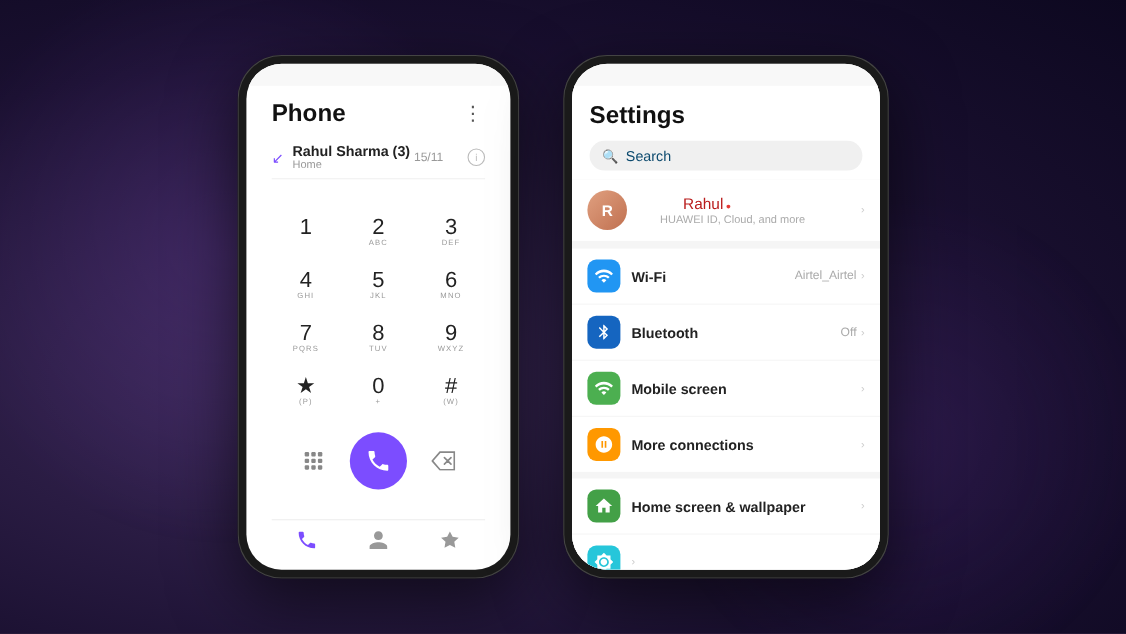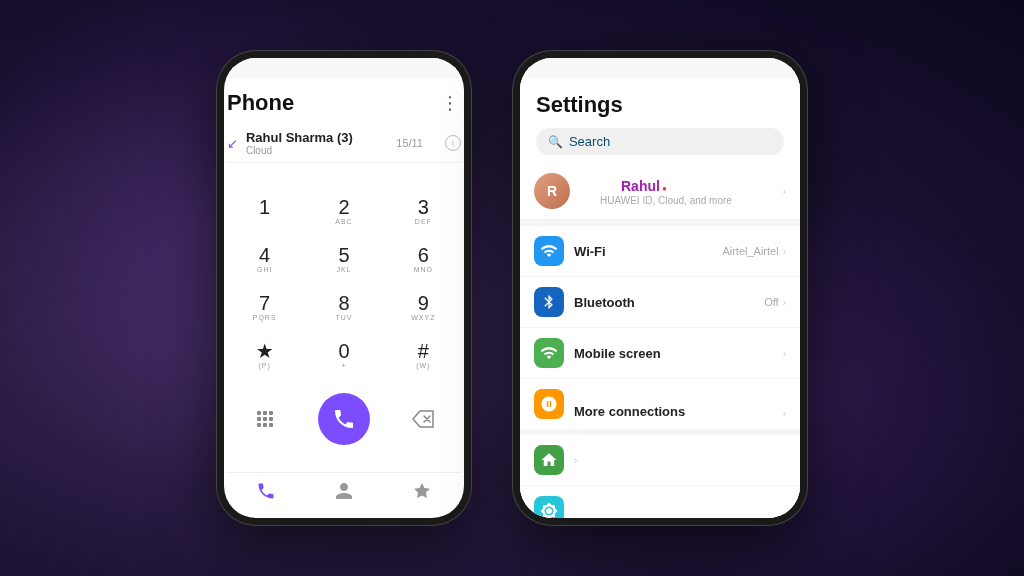--- a/index.html
+++ b/index.html
@@ -71,21 +71,21 @@
       height: 20px;
       background: #f8f8f8;
       display: flex;
       align-items: center;
       justify-content: flex-end;
       padding: 0 12px;
     }
 
     
     .phone-app {
-      padding: 12px 3px 0;
+      padding: 12px 23px 0;
       height: calc(100% - 20px);
       display: flex;
       flex-direction: column;
     }
 
     .phone-header {
       display: flex;
       justify-content: space-between;
       align-items: center;
       margin-bottom: 8px;
@@ -287,21 +287,20 @@
       display: flex;
       align-items: center;
       padding: 10px 14px;
       border-bottom: 1px solid #f5f5f5;
       cursor: pointer;
       min-height: 42px;
     }
 
     .settings-item:last-child {
       border-bottom: none;
-      align-items: flex-end;
     }
 
     .item-icon {
       width: 30px;
       height: 30px;
       border-radius: 8px;
       display: flex;
       align-items: center;
       justify-content: center;
       margin-right: 10px;
@@ -383,21 +382,21 @@
       <div class="phone-app">
         <div class="phone-header">
           <span class="phone-title">Phone</span>
           <span class="dots-icon">⋮</span>
         </div>
 
         <div class="recent-call">
           <span class="call-icon">↙</span>
           <div class="call-info">
             <div class="call-name">Rahul Sharma (3)</div>
-            <div class="call-location">Cloud</div>
+            <div class="call-location">Home</div>
           </div>
           <span class="call-count">15/11</span>
           <div class="info-icon">i</div>
         </div>
 
         <div class="dialpad">
           <div class="dialpad-grid">
             <div class="dial-key">
                 <span class="dial-num">1</span>
                 <span class="dial-letters"></span>
@@ -510,21 +509,21 @@
           </div>
         </div>
 
         <div class="settings-list">
 
           <div class="settings-section">
             <div class="profile-item">
               <div class="avatar">R</div>
               <div class="item-text">
                 <div>
-                  <span style="font-size:14px;font-weight:700;color:#a21caf;padding-left:41px;">Rahul</span><span style="color:#e53935;font-size:8px;"> ●</span>
+                  <span style="font-size:14px;font-weight:400;color:#b91c1c;padding-left:41px;">Rahul</span><span style="color:#e53935;font-size:8px;"> ●</span>
                 </div>
                 <div class="profile-sub">HUAWEI ID, Cloud, and more</div>
               </div>
               <span class="chevron">›</span>
             </div>
           </div>
 
           <div class="settings-section">
 
             <div class="settings-item">
@@ -579,20 +578,23 @@
           </div>
 
           <div class="settings-section">
 
             <div class="settings-item">
               <div class="item-icon icon-green2">
                 <svg width="18" height="18" viewBox="0 0 24 24" fill="white">
                   <path d="M10 20v-6h4v6h5v-8h3L12 3 2 12h3v8z"></path>
                 </svg>
               </div>
+              <div class="item-text">
+                <div class="item-label">Home screen &amp; wallpaper</div>
+              </div>
               <span class="chevron">›</span>
             </div>
 
             <div class="settings-item">
               <div class="item-icon icon-teal">
                 <svg width="18" height="18" viewBox="0 0 24 24" fill="white">
                   <path d="M20 8.69V4h-4.69L12 .69 8.69 4H4v4.69L.69 12 4 15.31V20h4.69L12 23.31 15.31 20H20v-4.69L23.31 12 20 8.69zM12 18c-3.31 0-6-2.69-6-6s2.69-6 6-6 6 2.69 6 6-2.69 6-6 6zm0-10c-2.21 0-4 1.79-4 4s1.79 4 4 4 4-1.79 4-4-1.79-4-4-4z"></path>
                 </svg>
               </div>
               <span class="chevron">›</span>

